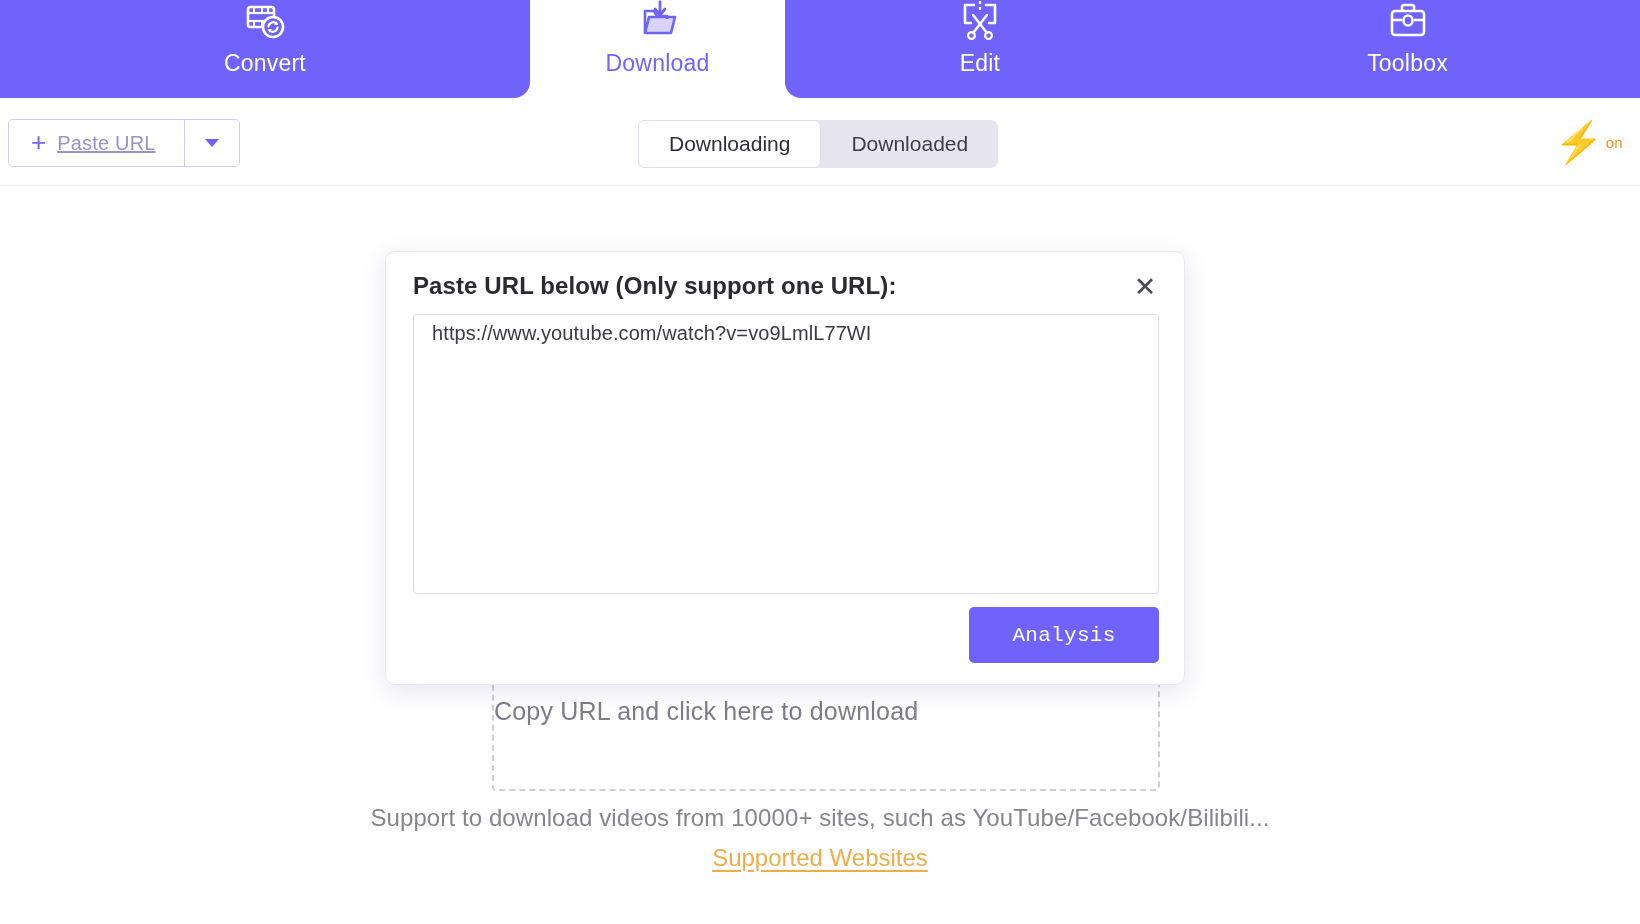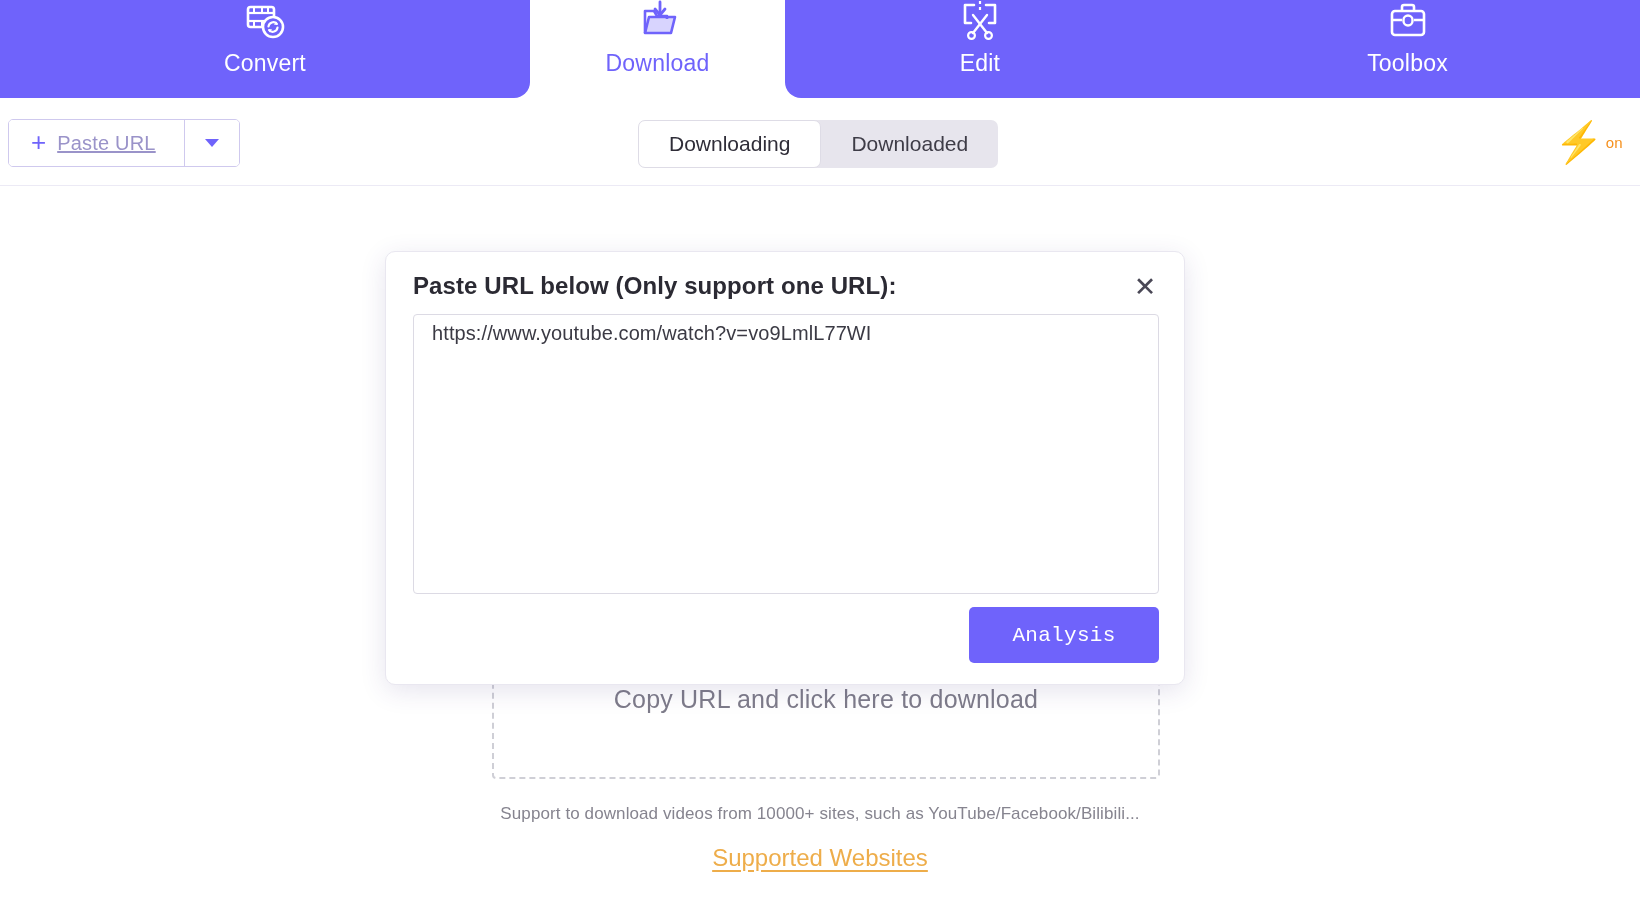--- a/index.html
+++ b/index.html
@@ -192,42 +192,41 @@
   .page-body {
     position: absolute;
     left: 0; top: 187px;
     width: 1640px;
     height: 737px;
     background: #ffffff;
   }
 
   .dropzone {
     position: absolute;
-    left: 492px; top: 472px;
+    left: 492px; top: 484px;
     width: 668px;
     height: 120px;
     border: 2px dashed #cfcfd6;
     border-radius: 4px;
     display: flex;
     align-items: center;
-    justify-content: center;
   }
   .dropzone-text {
     font-size: 25px;
     color: #7e7c8a;
     letter-spacing: 0.2px;
     margin-top: -40px;
   }
 
   .support-line {
     position: absolute;
     left: 0; top: 617px;
     width: 1640px;
     text-align: center;
-    font-size: 17px;
+    font-size: 24px;
     color: #86848f;
     letter-spacing: 0.1px;
   }
 
   .supported-link {
     position: absolute;
     left: 0; top: 657px;
     width: 1640px;
     text-align: center;
   }

